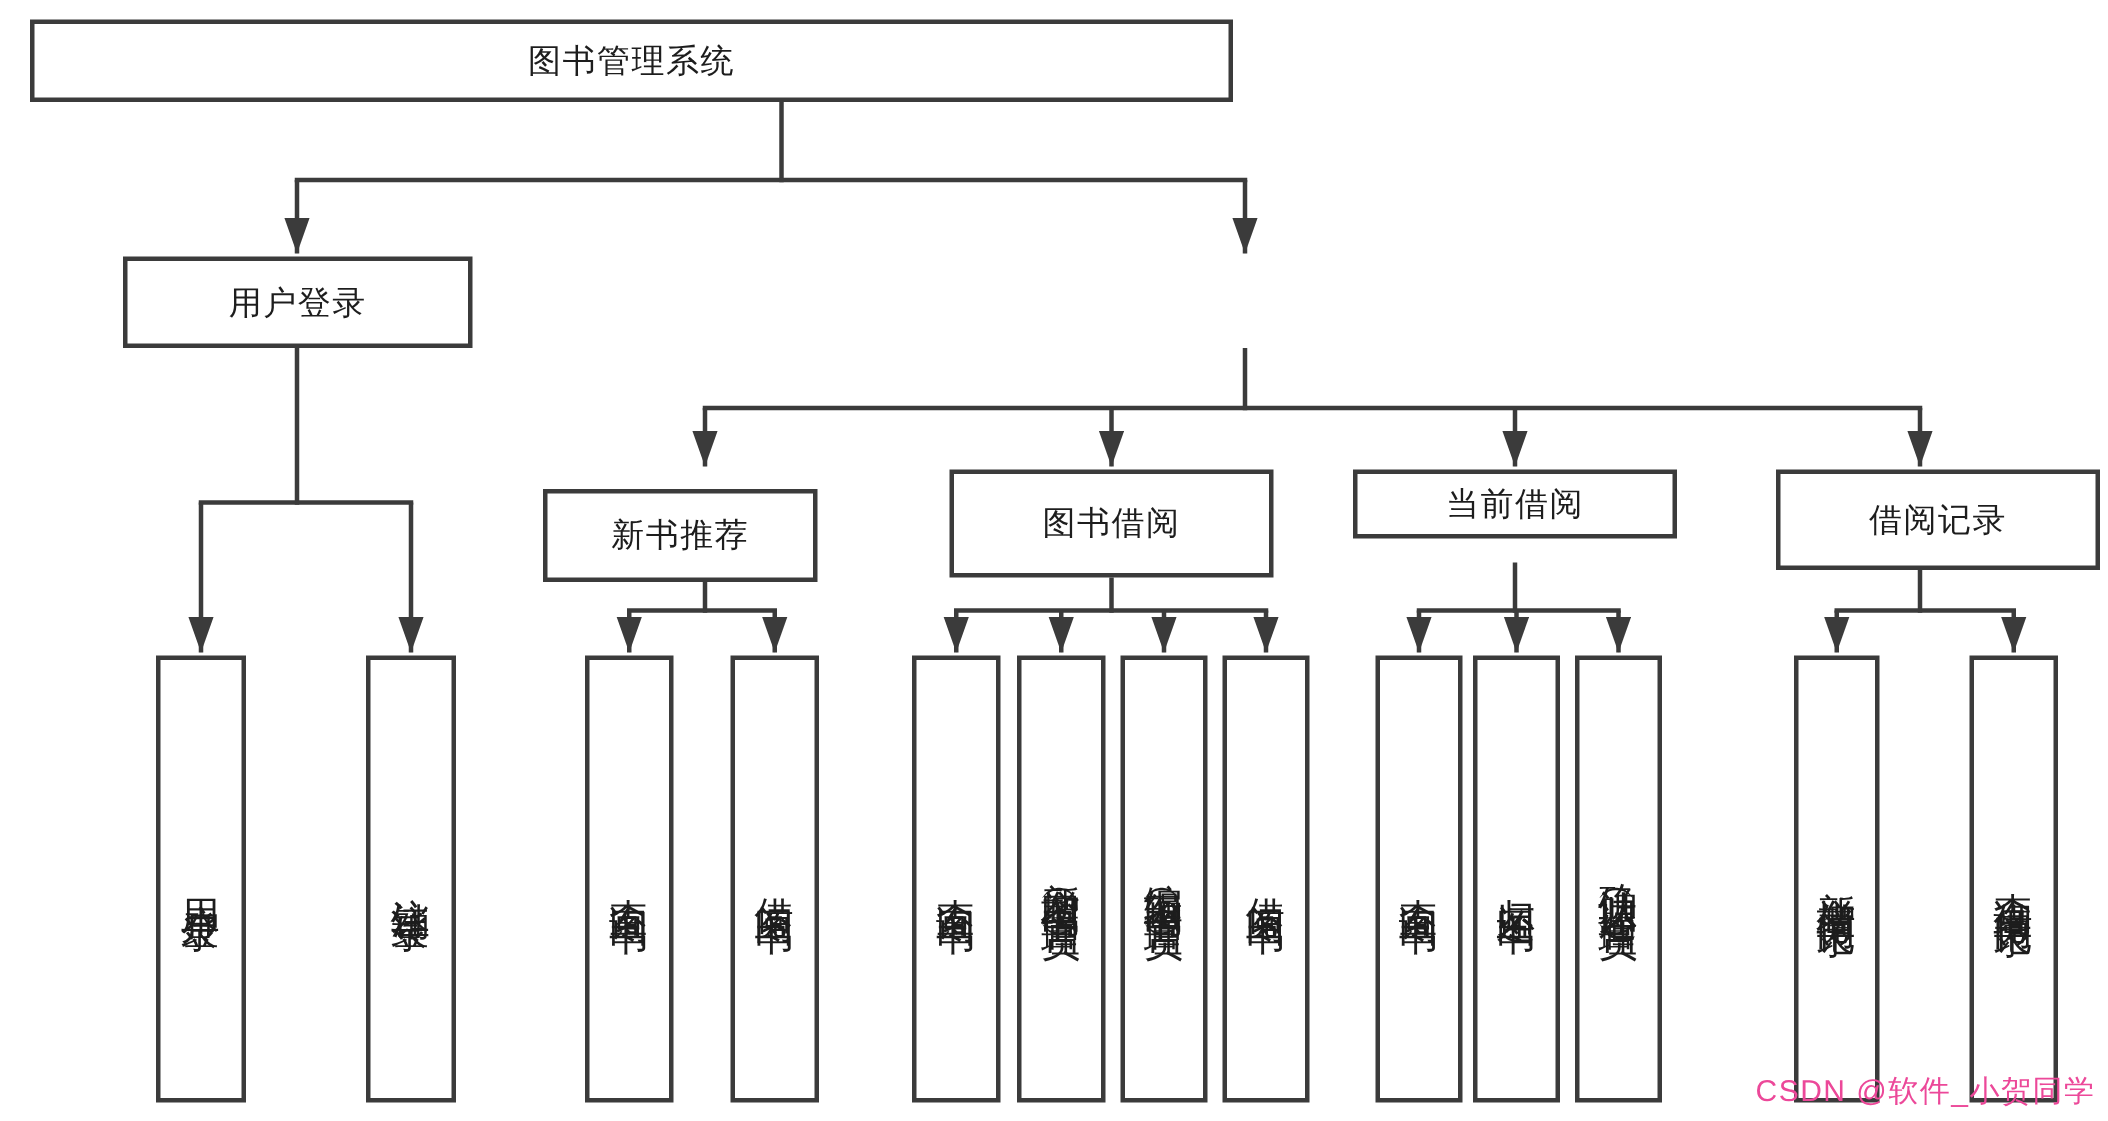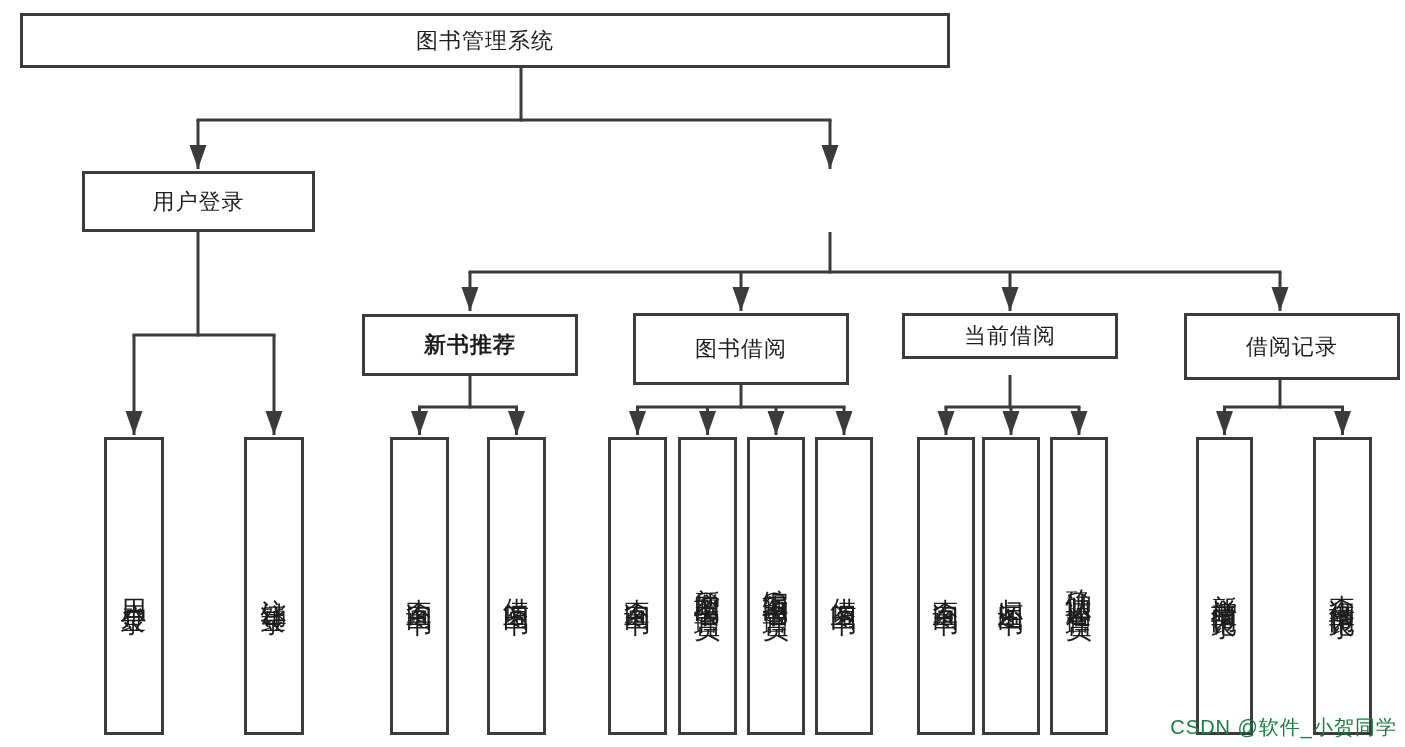--- a/index.html
+++ b/index.html
@@ -37,21 +37,21 @@
     text-orientation: mixed;
     font-size: 26px;
     letter-spacing: 4px;
     line-height: 1;
   }
   .watermark {
     position: absolute;
     right: 8px;
     top: 714px;
     font-size: 20px;
-    color: #15803d;
+    color: #ec4899;
     letter-spacing: 1px;
     white-space: nowrap;
   }
 </style>
 </head>
 <body>
 
 <div class="canvas">
 
   <svg class="connector-layer" width="1405" height="747" viewBox="0 0 1405 747" xmlns="http://www.w3.org/2000/svg">
@@ -109,25 +109,25 @@
     </g>
 
     <g stroke="#3b3b3b" stroke-width="3" fill="none">
       <path d="M1280,375 V408.5"></path>
       <path d="M1223,407 H1344"></path>
       <line x1="1224.5" y1="407" x2="1224.5" y2="435" marker-end="url(#arrow)"></line>
       <line x1="1342.5" y1="407" x2="1342.5" y2="435" marker-end="url(#arrow)"></line>
     </g>
   </svg>
 
-  <div class="box h-box" style="left:20px; top:13px; width:930px; height:55px;">图书管理系统</div>
+  <div class="box h-box" style="left:20px; top:13px; width:802px; height:55px;">图书管理系统</div>
 
   <div class="box h-box" style="left:82px; top:171px; width:233px; height:61px;">用户登录</div>
 
-  <div class="box h-box" style="left:362px; top:314px; width:216px; height:62px;font-weight:bold;">新书推荐</div>
+  <div class="box h-box" style="left:362px; top:326px; width:183px; height:62px;">新书推荐</div>
   <div class="box h-box" style="left:633px; top:313px; width:216px; height:72px;">图书借阅</div>
   <div class="box h-box" style="left:902px; top:313px; width:216px; height:46px;font-family:Liberation Serif, serif;">当前借阅</div>
   <div class="box h-box" style="left:1184px; top:313px; width:216px; height:67px;">借阅记录</div>
 
   <div class="box v-box" style="left:104px; top:437px; width:60px; height:298px;">用户登录</div>
   <div class="box v-box" style="left:244px; top:437px; width:60px; height:298px;">注销登录</div>
 
   <div class="box v-box" style="left:390px; top:437px; width:59px; height:298px;">查询图书</div>
   <div class="box v-box" style="left:487px; top:437px; width:59px; height:298px;">借阅图书</div>
 

